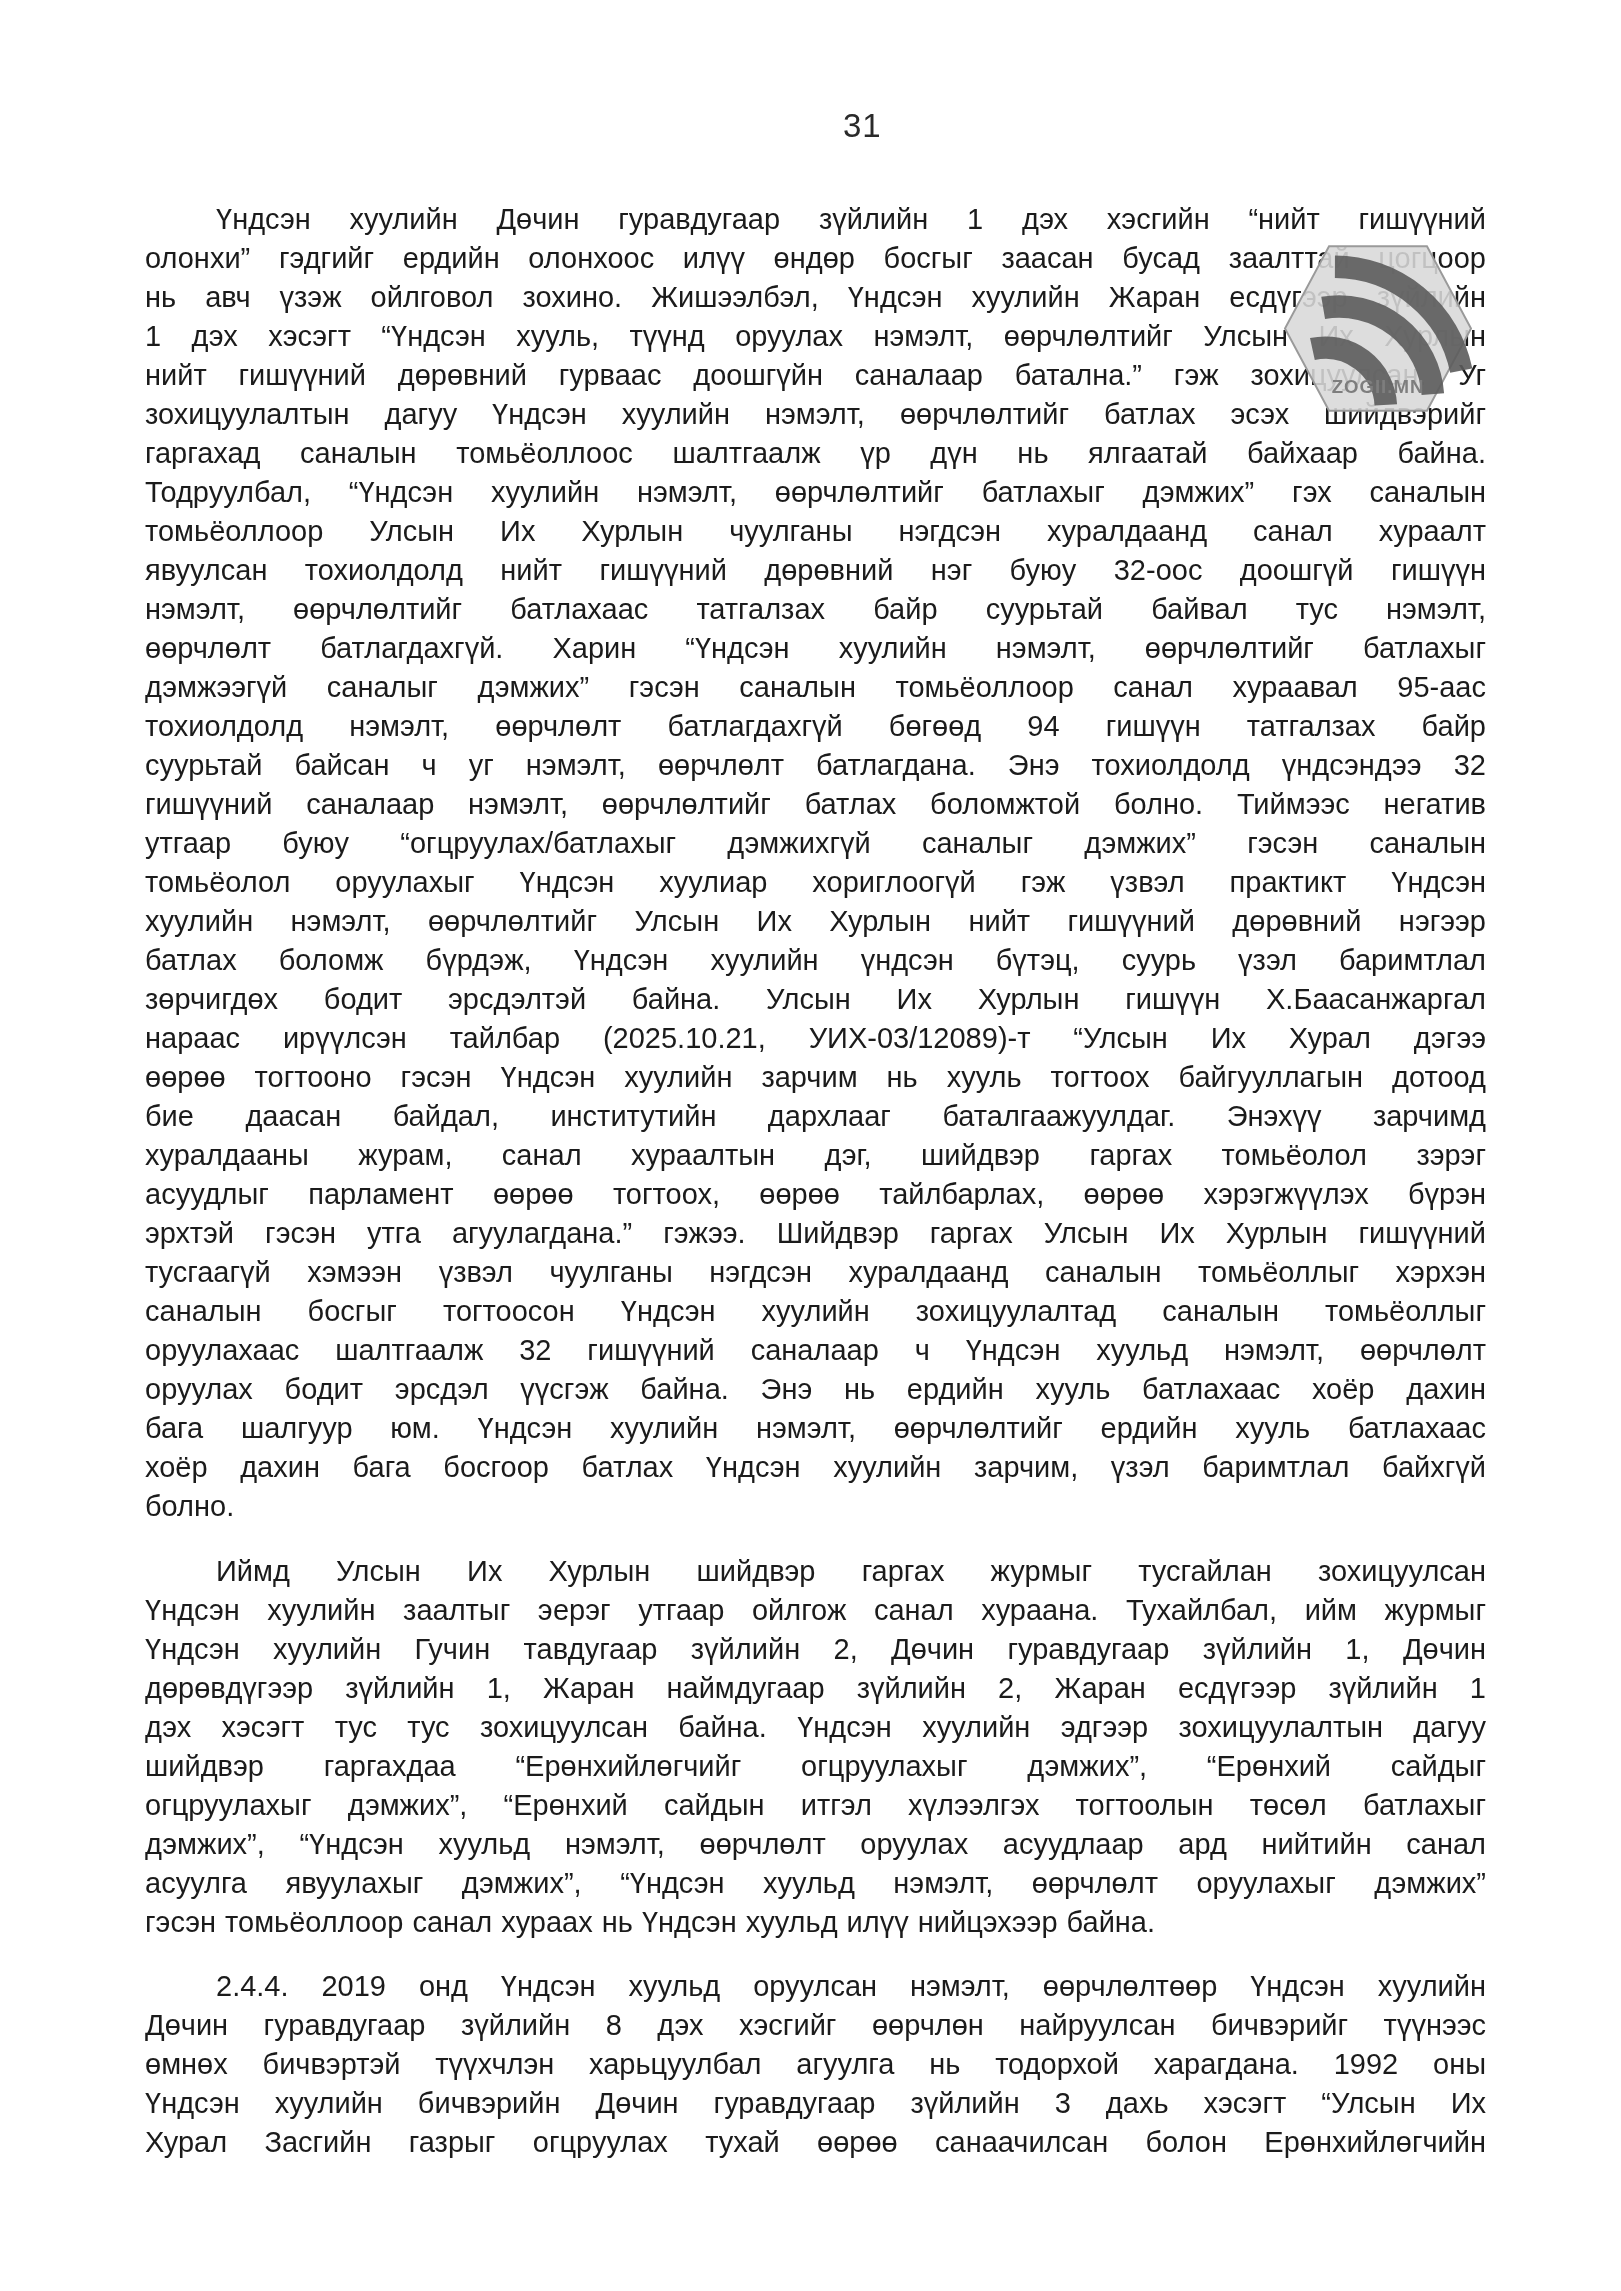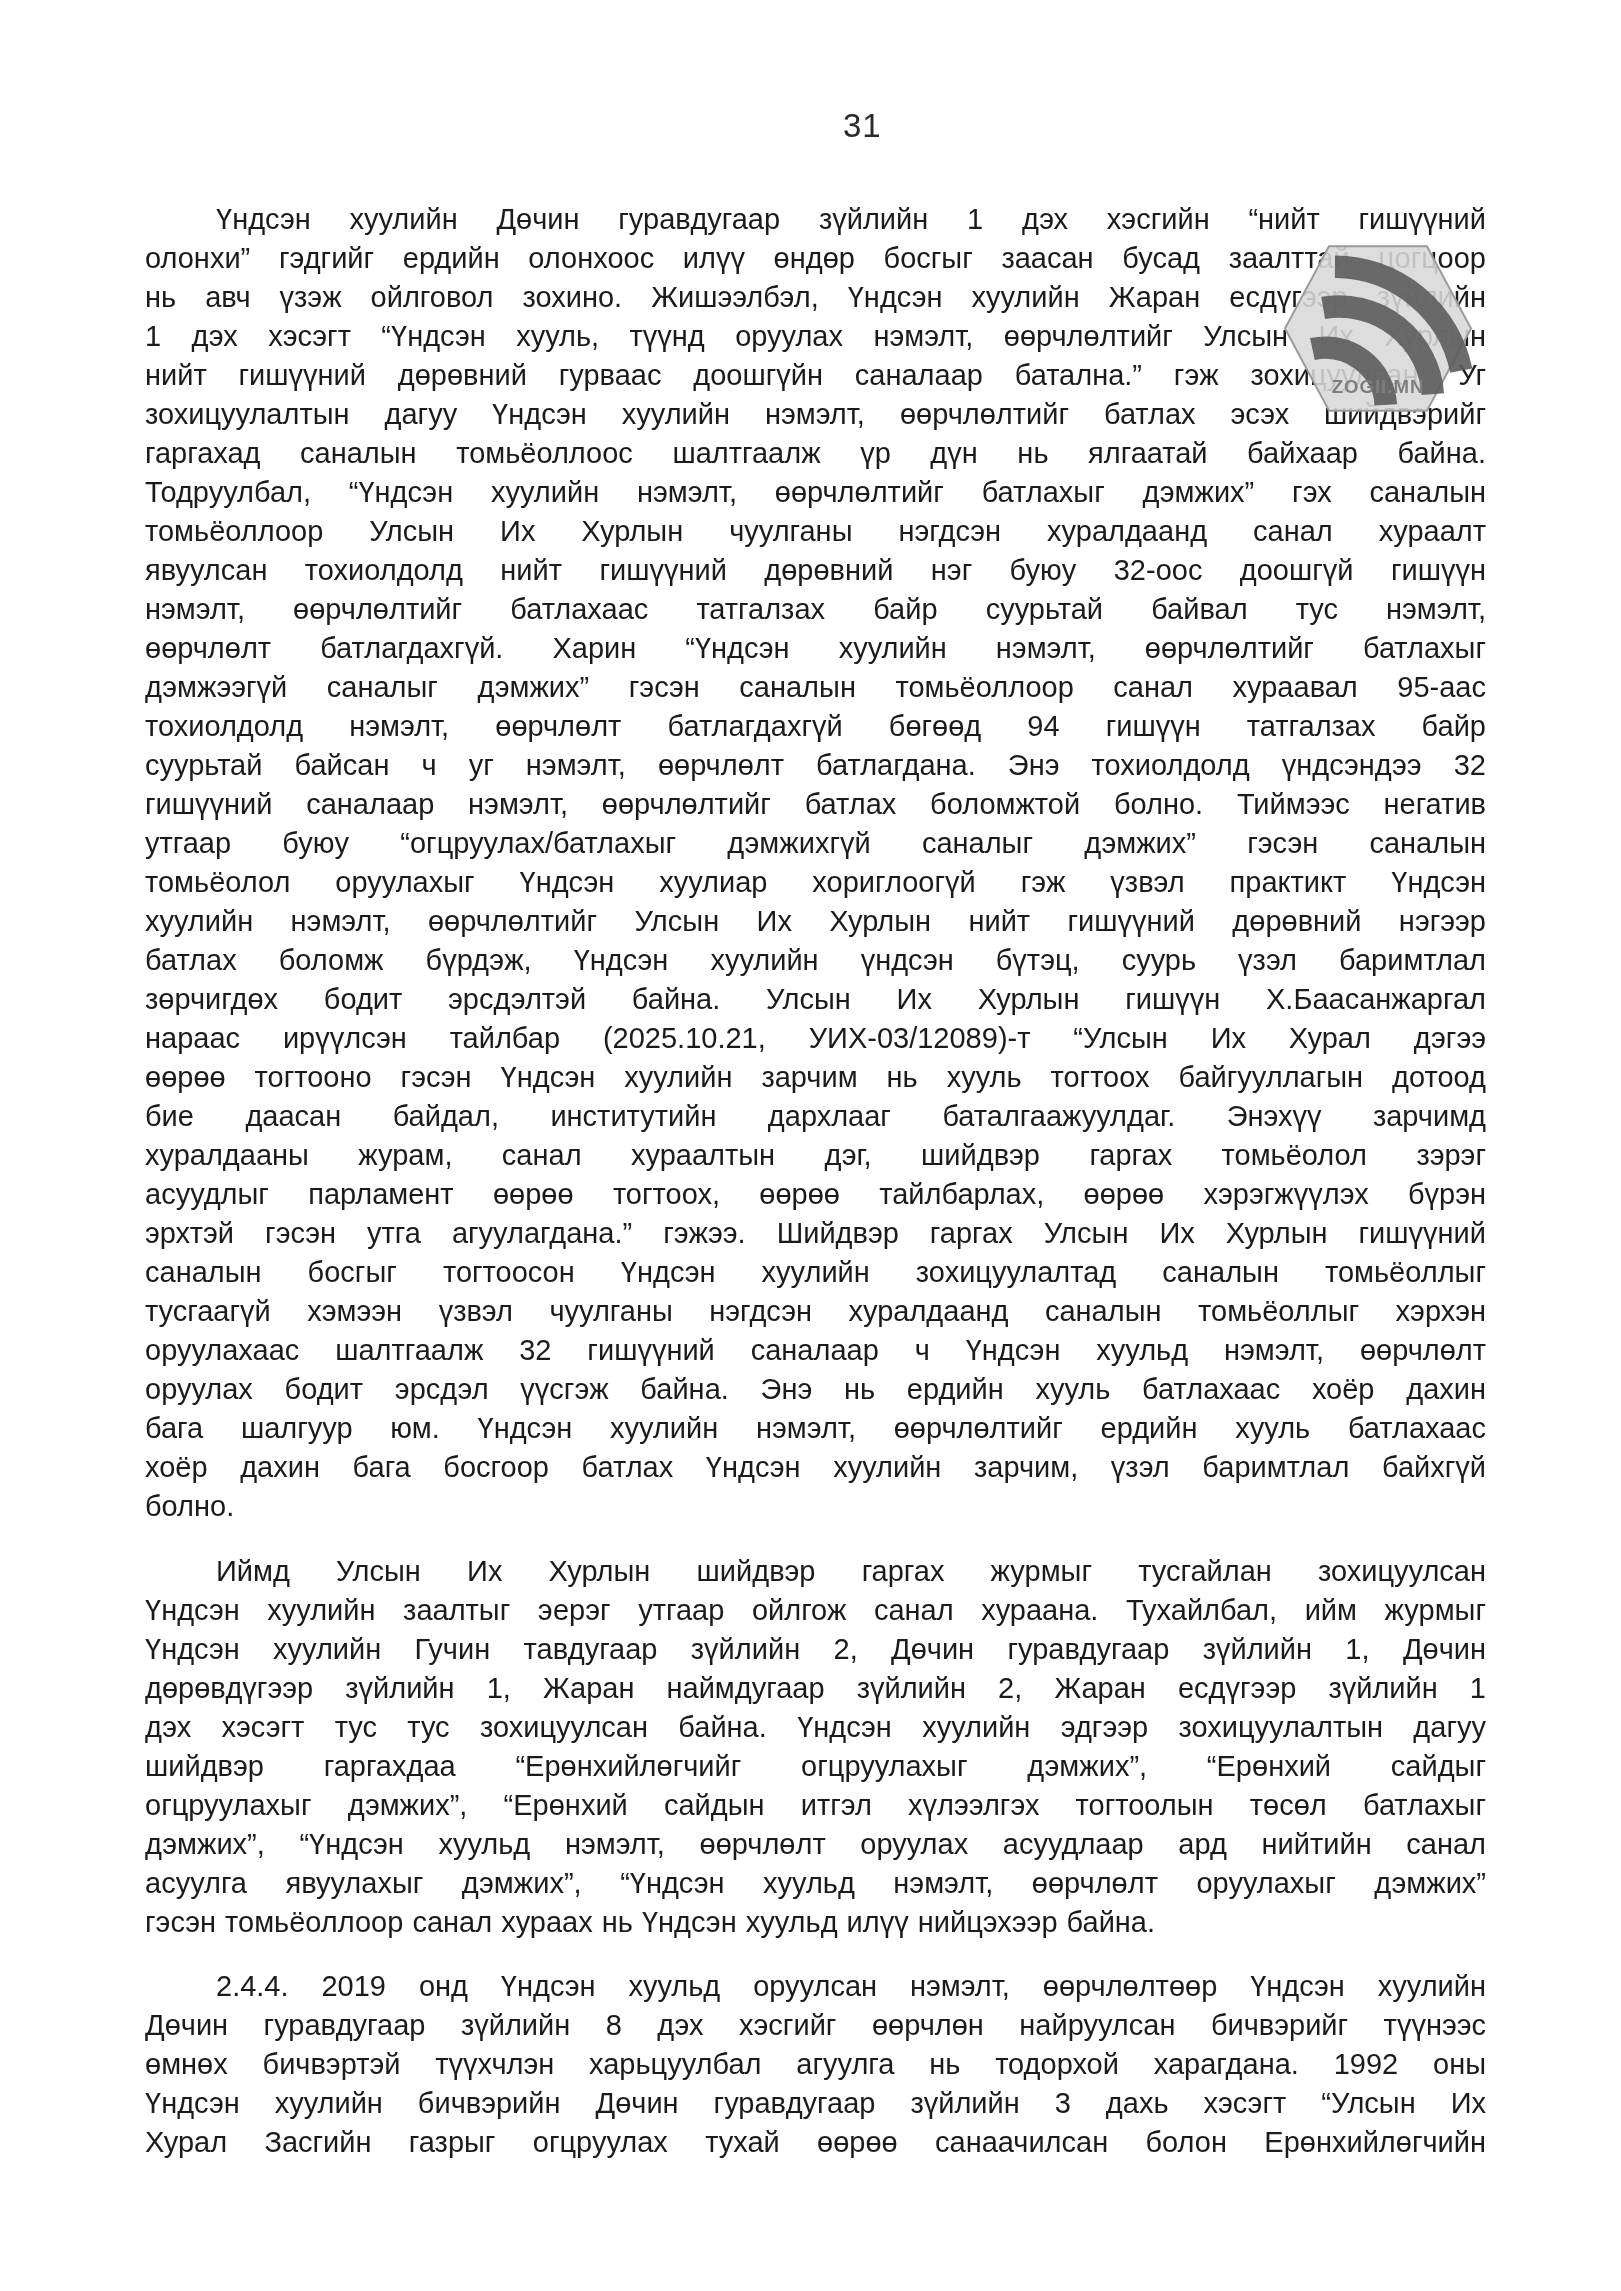--- a/index.html
+++ b/index.html
@@ -90,22 +90,22 @@
       <div class="line">томьёолол оруулахыг Үндсэн хуулиар хориглоогүй гэж үзвэл практикт Үндсэн</div>
       <div class="line">хуулийн нэмэлт, өөрчлөлтийг Улсын Их Хурлын нийт гишүүний дөрөвний нэгээр</div>
       <div class="line">батлах боломж бүрдэж, Үндсэн хуулийн үндсэн бүтэц, суурь үзэл баримтлал</div>
       <div class="line">зөрчигдөх бодит эрсдэлтэй байна. Улсын Их Хурлын гишүүн Х.Баасанжаргал</div>
       <div class="line">нараас ирүүлсэн тайлбар (2025.10.21, УИХ-03/12089)-т “Улсын Их Хурал дэгээ</div>
       <div class="line">өөрөө тогтооно гэсэн Үндсэн хуулийн зарчим нь хууль тогтоох байгууллагын дотоод</div>
       <div class="line">бие даасан байдал, институтийн дархлааг баталгаажуулдаг. Энэхүү зарчимд</div>
       <div class="line">хуралдааны журам, санал хураалтын дэг, шийдвэр гаргах томьёолол зэрэг</div>
       <div class="line">асуудлыг парламент өөрөө тогтоох, өөрөө тайлбарлах, өөрөө хэрэгжүүлэх бүрэн</div>
       <div class="line">эрхтэй гэсэн утга агуулагдана.” гэжээ. Шийдвэр гаргах Улсын Их Хурлын гишүүний</div>
+      <div class="line">тусгаагүй хэмээн үзвэл чуулганы нэгдсэн хуралдаанд саналын томьёоллыг хэрхэн</div>
       <div class="line">саналын босгыг тогтоосон Үндсэн хуулийн зохицуулалтад саналын томьёоллыг</div>
-      <div class="line">тусгаагүй хэмээн үзвэл чуулганы нэгдсэн хуралдаанд саналын томьёоллыг хэрхэн</div>
       <div class="line">оруулахаас шалтгаалж 32 гишүүний саналаар ч Үндсэн хуульд нэмэлт, өөрчлөлт</div>
       <div class="line">оруулах бодит эрсдэл үүсгэж байна. Энэ нь ердийн хууль батлахаас хоёр дахин</div>
       <div class="line">бага шалгуур юм. Үндсэн хуулийн нэмэлт, өөрчлөлтийг ердийн хууль батлахаас</div>
       <div class="line">хоёр дахин бага босгоор батлах Үндсэн хуулийн зарчим, үзэл баримтлал байхгүй</div>
       <div class="line last">болно.</div>
     </div>
     <div class="paragraph">
       <div class="line indent">Иймд Улсын Их Хурлын шийдвэр гаргах журмыг тусгайлан зохицуулсан</div>
       <div class="line">Үндсэн хуулийн заалтыг эерэг утгаар ойлгож санал хураана. Тухайлбал, ийм журмыг</div>
       <div class="line">Үндсэн хуулийн Гучин тавдугаар зүйлийн 2, Дөчин гуравдугаар зүйлийн 1, Дөчин</div>

